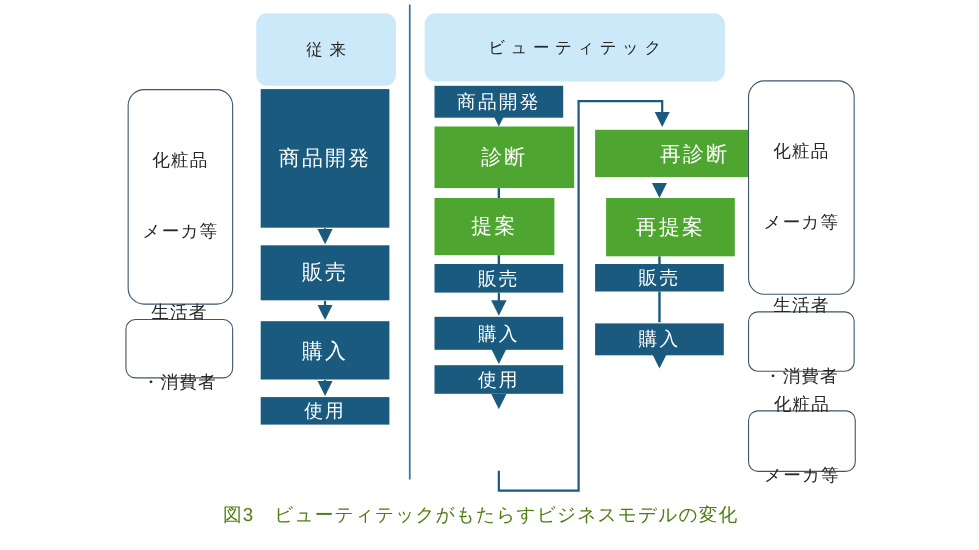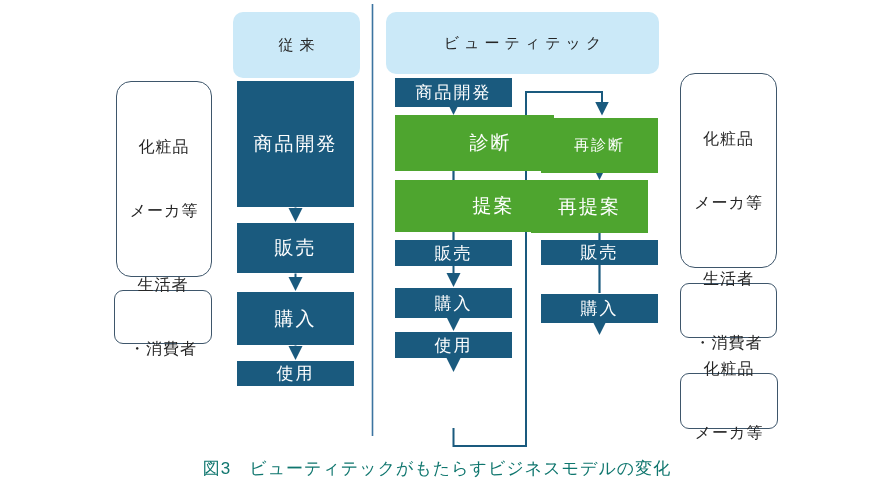--- a/index.html
+++ b/index.html
@@ -27,40 +27,40 @@
   
   #h1{left:233px;top:12px;width:127px;height:66px;letter-spacing:6px;text-indent:6px;}
   #h2{left:386px;top:12px;width:273px;height:62px;letter-spacing:5px;text-indent:5px;}
   
   #t1{left:237px;top:81px;width:117px;height:126px;font-size:19px;}
   #t2{left:237px;top:223px;width:117px;height:50px;font-size:19px;}
   #t3{left:237px;top:292px;width:117px;height:53px;font-size:19px;}
   #t4{left:237px;top:361px;width:117px;height:25px;font-size:17px;}
   
   #m1{left:395px;top:78px;width:117px;height:29px;font-size:17px;}
-  #m2{left:395px;top:115px;width:127px;height:56px;font-size:19px;padding-left:32px;}
-  #m3{left:395px;top:180px;width:109px;height:52px;font-size:19px;padding-left:44px;}
+  #m2{left:395px;top:115px;width:127px;height:56px;font-size:19px;}
+  #m3{left:395px;top:180px;width:109px;height:52px;font-size:19px;}
   #m4{left:395px;top:240px;width:117px;height:26px;font-size:17px;}
   #m5{left:395px;top:288px;width:117px;height:30px;font-size:17px;}
   #m6{left:395px;top:332px;width:117px;height:26px;font-size:17px;}
   #m7{left:395px;top:373px;width:117px;height:55px;font-size:18px;}
   
-  #r1{left:541px;top:118px;width:117px;height:55px;font-size:15px;}
-  #r2{left:531px;top:180px;width:117px;height:53px;font-size:19px;}
+  #r1{left:541px;top:118px;width:117px;height:43px;font-size:19px;padding-left:32px;}
+  #r2{left:551px;top:180px;width:117px;height:53px;font-size:19px;}
   #r3{left:541px;top:240px;width:117px;height:25px;font-size:17px;}
   #r4{left:541px;top:294px;width:117px;height:29px;font-size:17px;}
   
   #a1{left:116px;top:81px;width:94px;height:194px;border-radius:15px;}
   #a2{left:114px;top:290px;width:96px;height:52px;border-radius:9px;}
   #a3{left:680px;top:73px;width:95px;height:193px;border-radius:15px;}
   #a4{left:680px;top:283px;width:95px;height:53px;border-radius:9px;}
   #a5{left:680px;top:373px;width:96px;height:54px;border-radius:9px;}
   #caption{
     position:absolute;left:0;right:16px;top:457px;text-align:center;
-    font-size:17px;letter-spacing:1px;color:#0f766e;
+    font-size:17px;letter-spacing:1px;color:#4d7c0f;
   }
 </style>
 </head>
 <body>
 
 <div id="stage">
 
   <svg class="overlay" width="890" height="500" viewBox="0 0 890 500">
     <defs>
       <marker id="ah" markerWidth="9" markerHeight="9" refX="5.5" refY="3.5" orient="auto">

